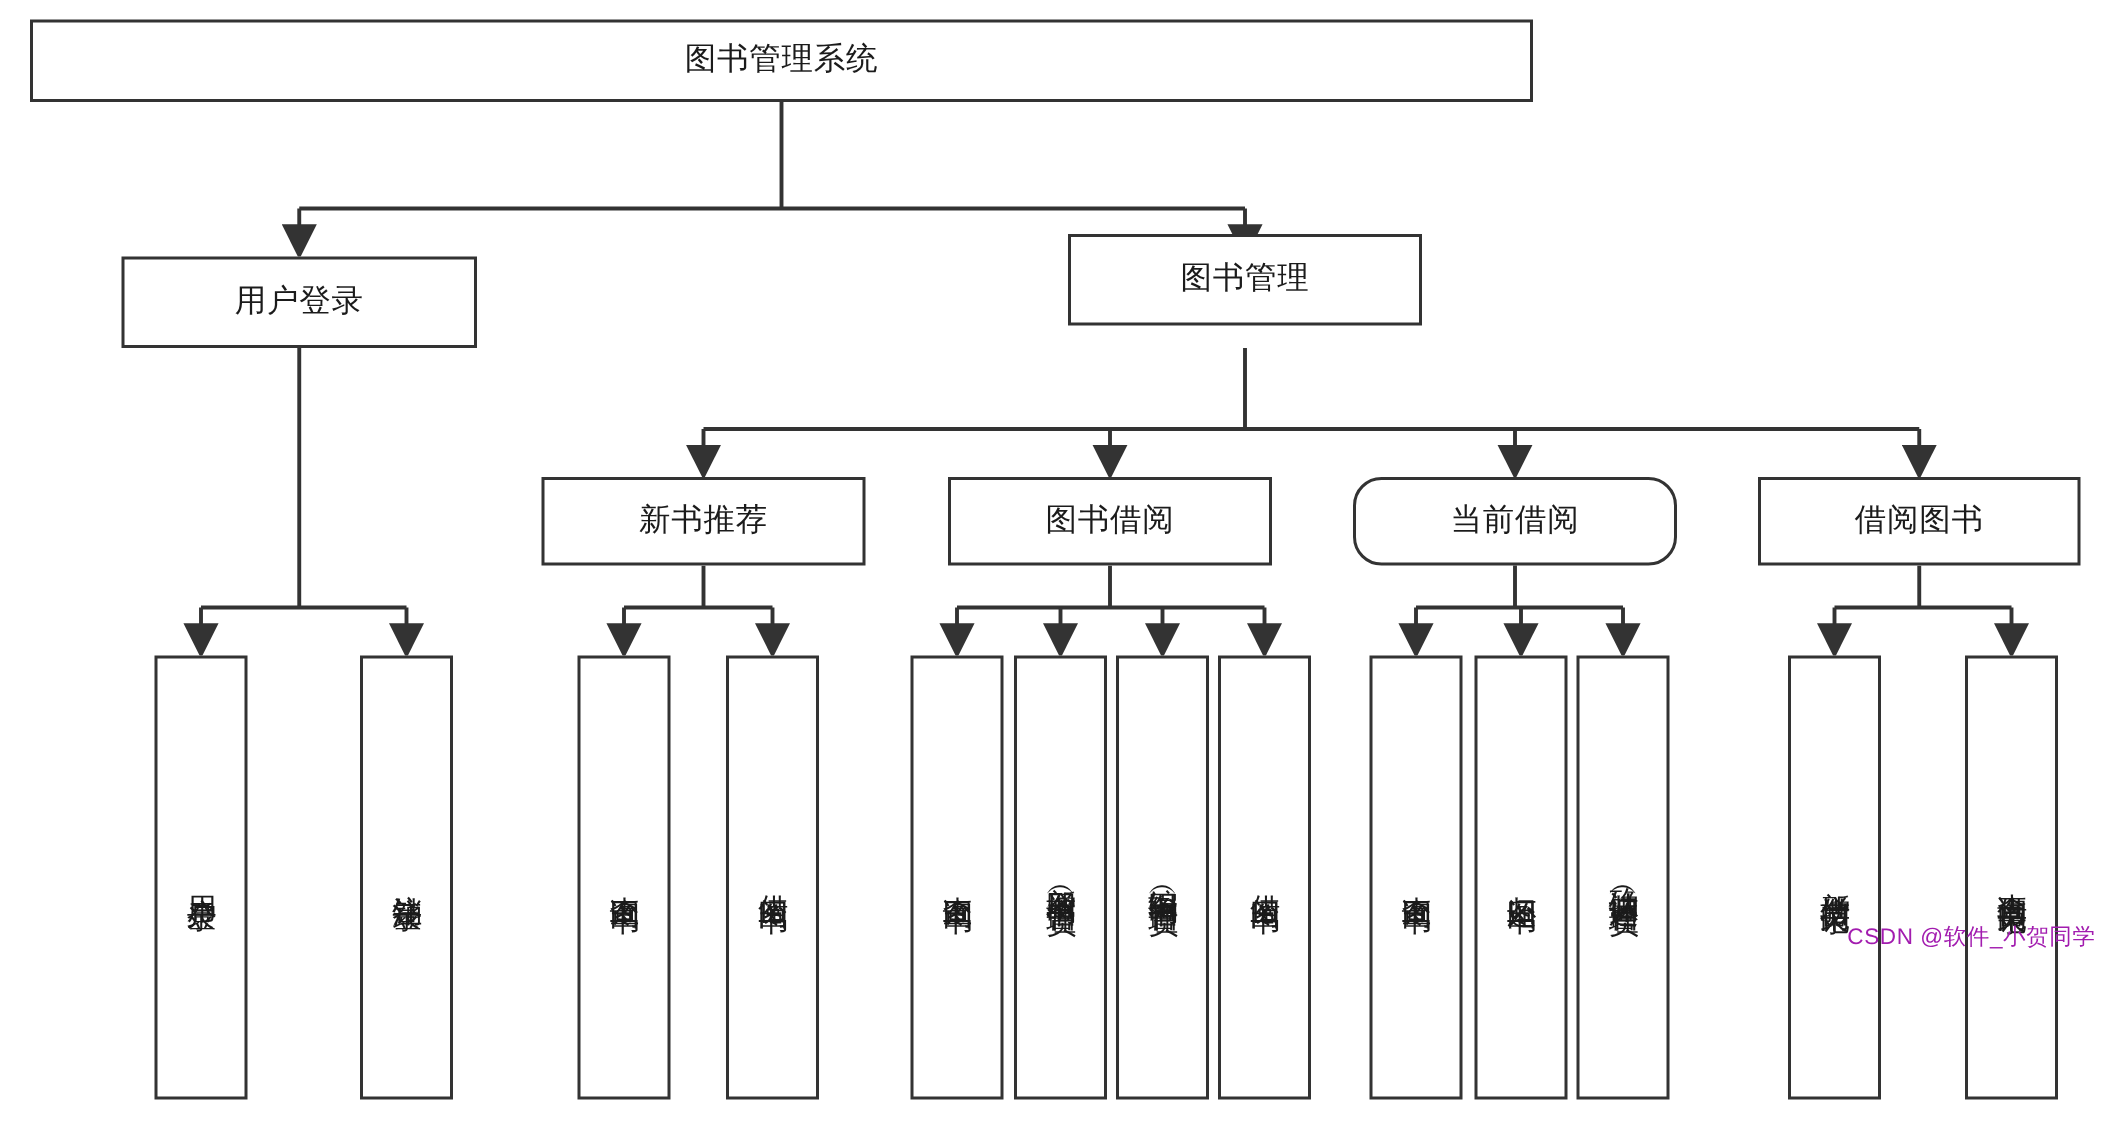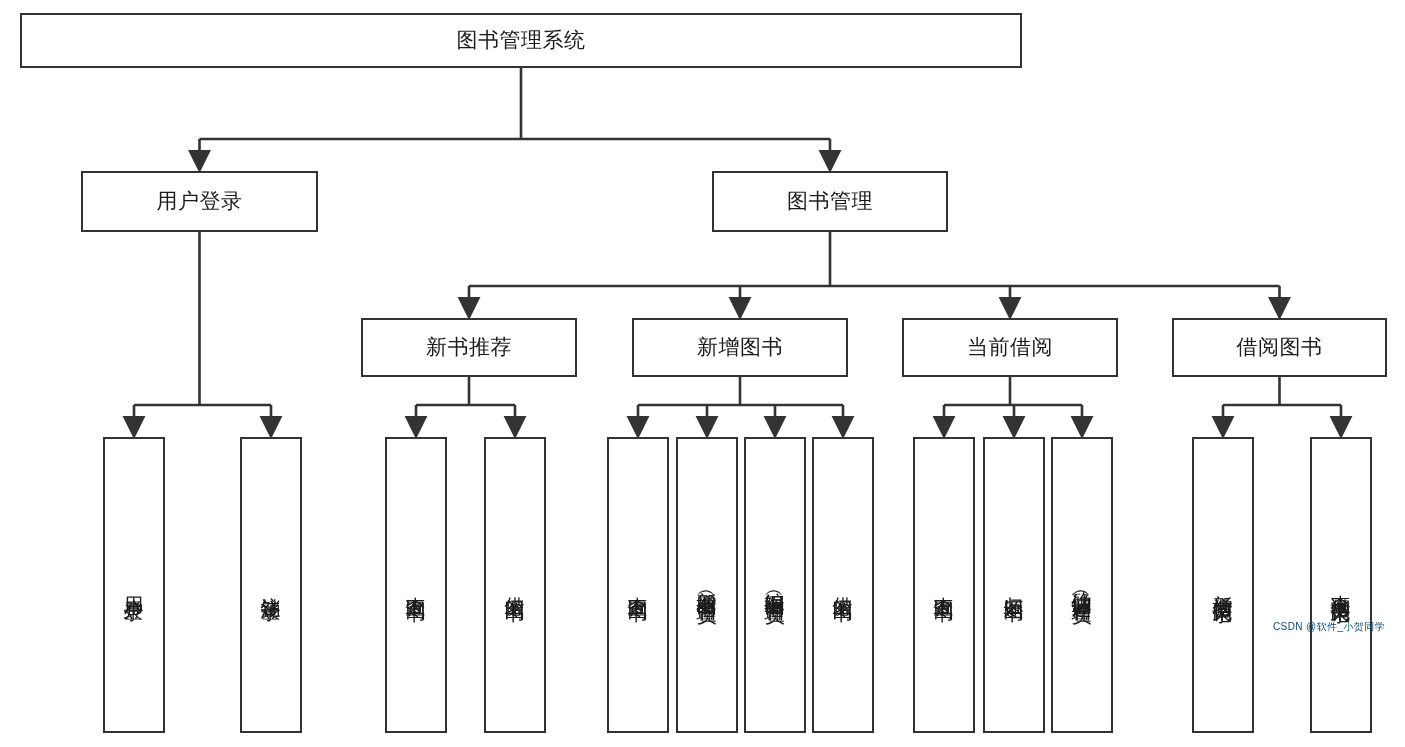--- a/index.html
+++ b/index.html
@@ -47,24 +47,24 @@
   .node-box.vertical .node-label {
     writing-mode: vertical-rl;
     text-orientation: upright;
     font-size: 20px;
     letter-spacing: 2px;
     line-height: 1;
     white-space: nowrap;
   }
   .watermark {
     position: absolute;
-    right: 20px;
+    right: 8px;
     bottom: 4px;
-    font-size: 10px;
-    color: #0c4a6e;
+    font-size: 15px;
+    color: #a21caf;
     letter-spacing: 0.4px;
     white-space: nowrap;
     user-select: none;
   }
 </style>
 </head>
 <body>
 
 <div id="diagram-root">
 
@@ -111,30 +111,30 @@
       </g>
   </svg>
 
   <div id="node-layer">
       <div class="node-box" style="left: 20px; top: 13px; width: 1002px; height: 55px;">
         <span class="node-label">图书管理系统</span>
       </div>
       <div class="node-box" style="left: 81px; top: 171px; width: 237px; height: 61px;">
         <span class="node-label">用户登录</span>
       </div>
-      <div class="node-box" style="left: 712px; top: 171px; width: 236px; height: 61px;">
+      <div class="node-box" style="left: 712px; top: 156px; width: 236px; height: 61px;">
         <span class="node-label">图书管理</span>
       </div>
       <div class="node-box" style="left: 361px; top: 318px; width: 216px; height: 59px; align-items: center;">
         <span class="node-label">新书推荐</span>
       </div>
       <div class="node-box" style="left: 632px; top: 318px; width: 216px; height: 59px;">
-        <span class="node-label">新增图书</span>
+        <span class="node-label">图书借阅</span>
       </div>
-      <div class="node-box" style="left: 902px; top: 318px; width: 216px; height: 59px;">
+      <div class="node-box" style="left: 902px; top: 318px; width: 216px; height: 59px; border-radius: 19px;">
         <span class="node-label">当前借阅</span>
       </div>
       <div class="node-box" style="left: 1172px; top: 318px; width: 215px; height: 59px;">
         <span class="node-label">借阅图书</span>
       </div>
       <div class="node-box vertical" style="left: 103px; top: 437px; width: 62px; height: 296px;">
         <span class="node-label">用户登录</span>
       </div>
       <div class="node-box vertical" style="left: 240px; top: 437px; width: 62px; height: 296px;">
         <span class="node-label">注销登录</span>

